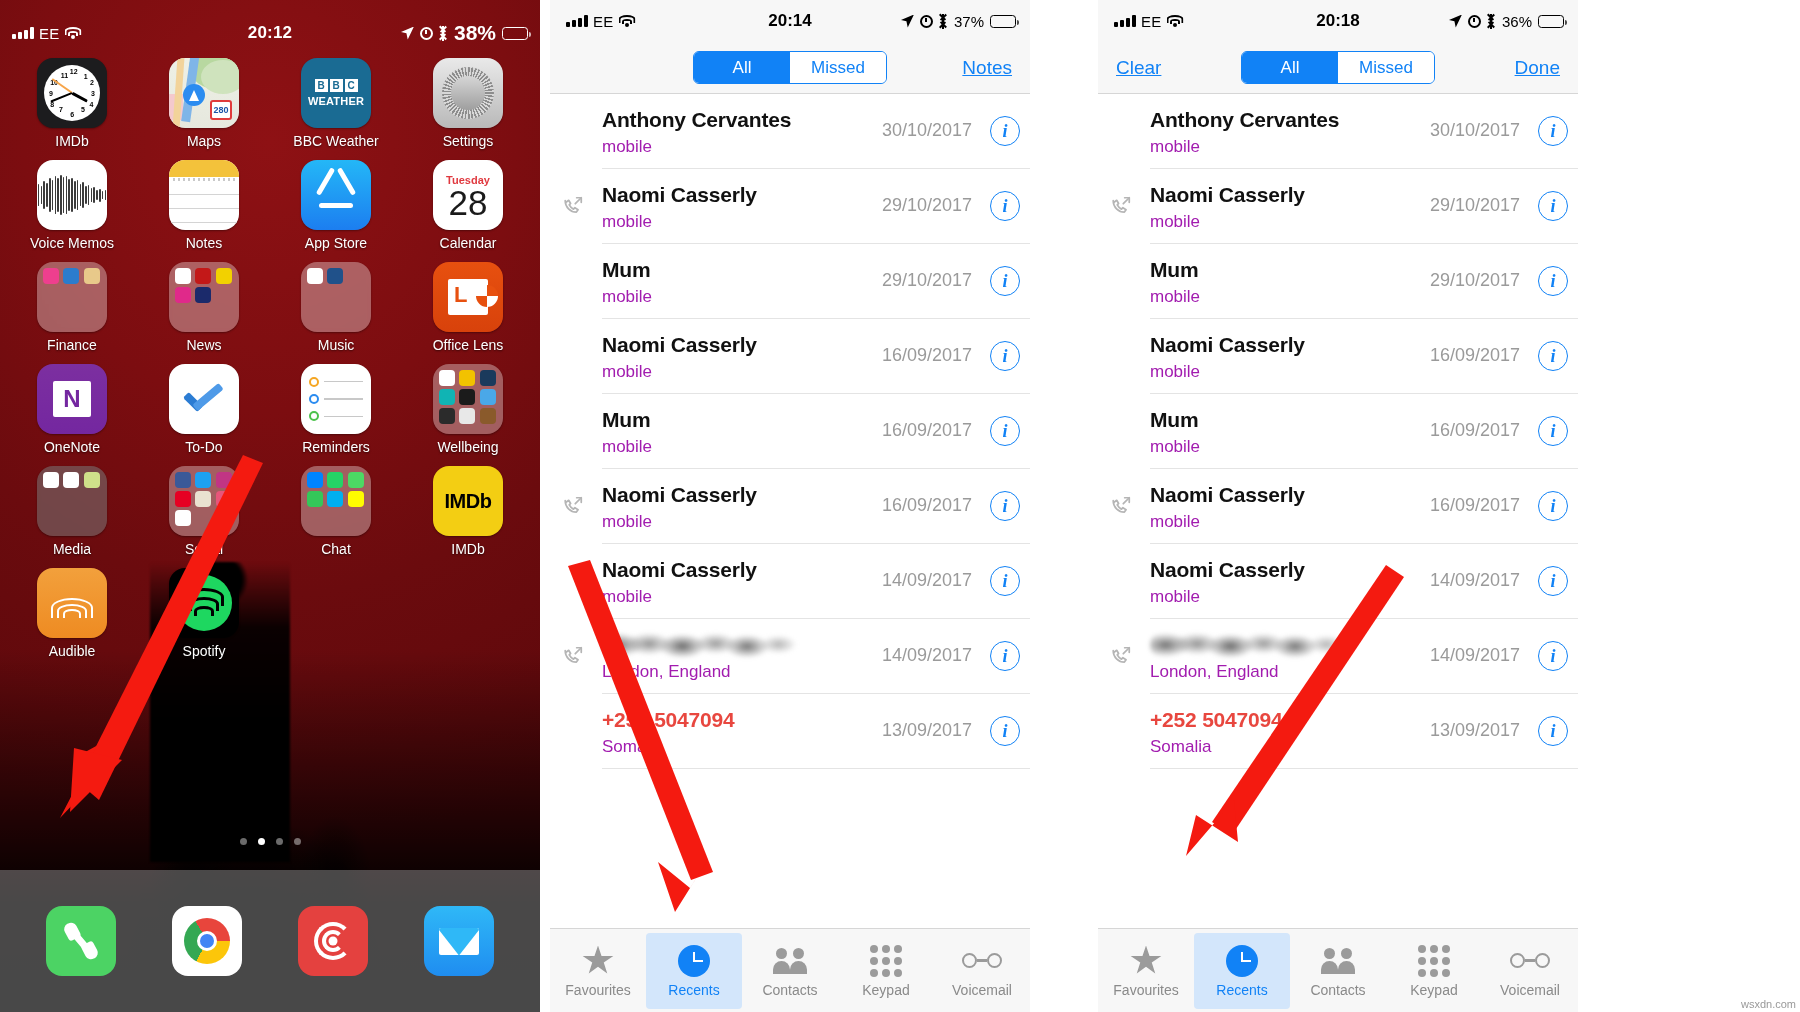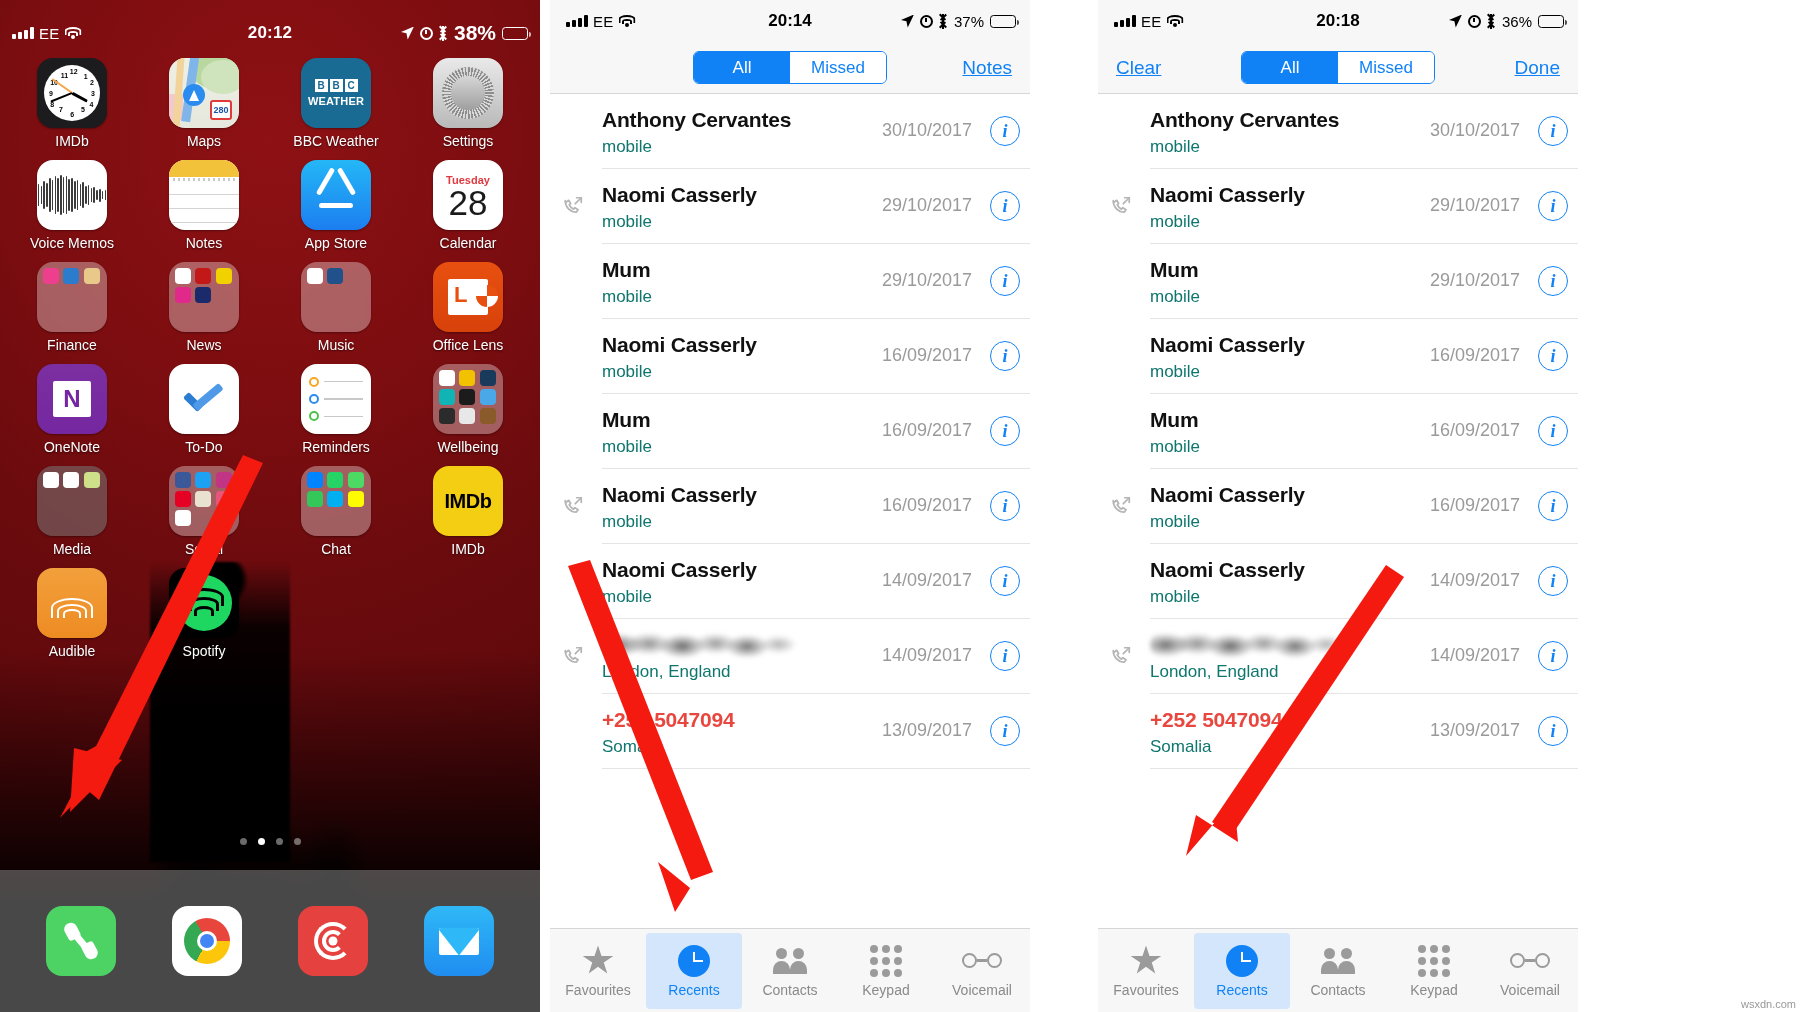--- a/index.html
+++ b/index.html
@@ -229,21 +229,21 @@
   .seg div{width:96px;display:flex;align-items:center;justify-content:center;font-size:17px;color:#1182f6;background:#fff;}
   .seg div.on{background:#1182f6;color:#fff;}
   .navbtn{position:absolute;font-size:19px;color:#1182f6;text-decoration:underline;}
   .navbtn.r{right:18px;}
   .navbtn.l{left:18px;}
 
   .rows{position:relative;}
   .row{height:75px;position:relative;border-bottom:1px solid #e4e4e4;margin-left:52px;padding-right:10px;}
   .row .nm{position:absolute;left:0;top:14px;font-size:21px;font-weight:700;color:#111;letter-spacing:-.2px;}
   .row .nm.red{color:#e8473f;}
-  .row .sub{position:absolute;left:0;top:43px;font-size:17px;color:#0f766e;text-align:right;}
+  .row .sub{position:absolute;left:0;top:43px;font-size:17px;color:#a21caf;text-align:right;}
   .row .dt{position:absolute;right:58px;top:26px;font-size:18px;color:#9a9a9a;}
   .row .info{position:absolute;right:10px;top:22px;width:30px;height:30px;border-radius:50%;
              border:1.8px solid #1182f6;color:#1182f6;font-size:18px;font-style:italic;font-weight:600;
              display:flex;align-items:center;justify-content:center;font-family:"Liberation Serif",serif;}
   .outgoing{position:absolute;left:-40px;top:26px;width:22px;height:22px;color:#b5b5b5;}
   .outgoing svg{width:22px;height:22px;}
   .blurname{position:absolute;left:0;top:12px;width:196px;height:28px;border-radius:14px;
      background:
        radial-gradient(ellipse 18% 60% at 8% 50%, rgba(90,90,90,.85) 0%, rgba(90,90,90,0) 72%),
        radial-gradient(ellipse 16% 55% at 24% 46%, rgba(120,120,120,.8) 0%, rgba(120,120,120,0) 72%),

